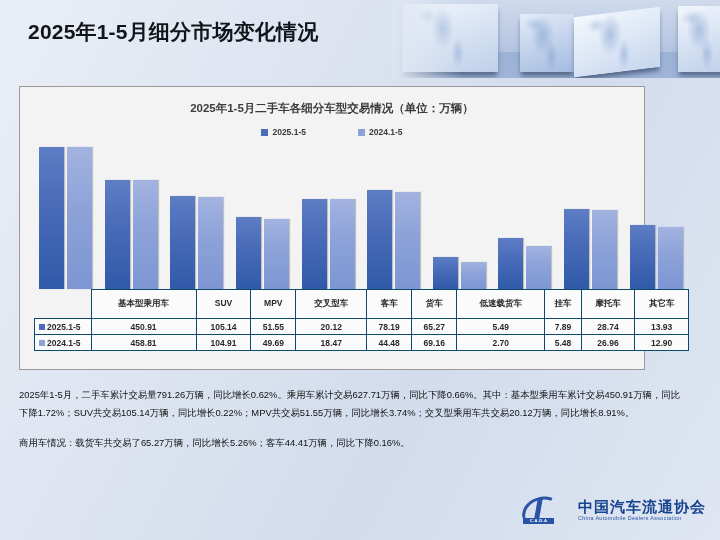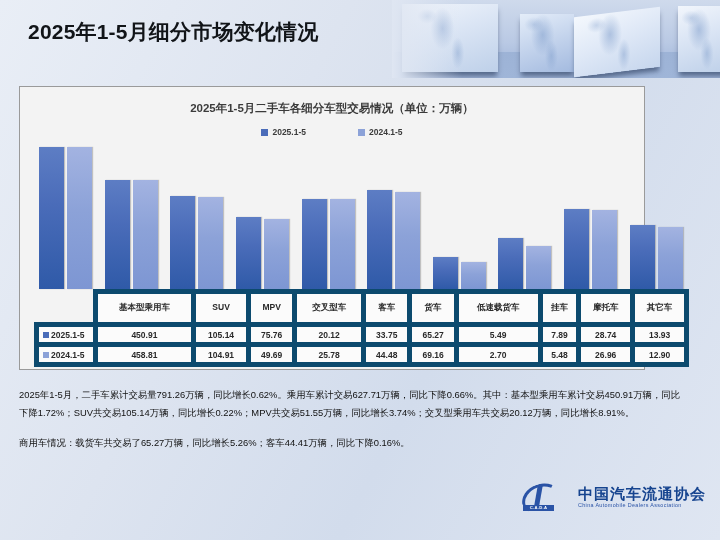--- a/index.html
+++ b/index.html
@@ -150,21 +150,21 @@
   #data-table {
     position: absolute;
     left: 14px;
     top: 202px;
     width: 655px;
     border-collapse: collapse;
     font-size: 8.5px;
     color: #2a2a2a;
   }
   #data-table td, #data-table th {
-    border: 5px solid #0c4a6e;
+    border: 1px solid #0c4a6e;
     text-align: center;
     font-weight: bold;
     padding: 0;
     background: #fbfbfb;
   }
   #data-table thead th {
     height: 28px;
     line-height: 1.15;
     font-size: 8.5px;
     vertical-align: middle;
@@ -196,21 +196,21 @@
     font-size: 9.4px;
     color: #111;
     line-height: 1.95;
   }
   #body-text p { margin: 0 15px 11px 0; }
 
   
   #footer-logo {
     position: absolute;
     right: 14px;
-    bottom: 28px;
+    bottom: 15px;
     display: flex;
     align-items: center;
     gap: 20px;
   }
   #logo-mark {
     width: 38px; height: 30px;
     position: relative;
   }
   #logo-mark .swoosh {
     position: absolute;
@@ -343,35 +343,35 @@
             <th>挂车</th>
             <th>摩托车</th>
             <th>其它车</th>
           </tr>
       </thead>
       <tbody>
           <tr>
             <td class="rowhead"><span class="row-swatch" style="background: rgb(74, 108, 185);"></span>2025.1-5</td>
             <td>450.91</td>
             <td>105.14</td>
-            <td>75.76</td>
+            <td>51.55</td>
             <td>20.12</td>
-            <td>33.75</td>
+            <td>78.19</td>
             <td>65.27</td>
             <td>5.49</td>
             <td>7.89</td>
             <td>28.74</td>
             <td>13.93</td>
           </tr>
           <tr>
             <td class="rowhead"><span class="row-swatch" style="background: rgb(140, 162, 216);"></span>2024.1-5</td>
             <td>458.81</td>
             <td>104.91</td>
             <td>49.69</td>
-            <td>25.78</td>
+            <td>18.47</td>
             <td>44.48</td>
             <td>69.16</td>
             <td>2.70</td>
             <td>5.48</td>
             <td>26.96</td>
             <td>12.90</td>
           </tr>
         </tbody>
     </table>
 

